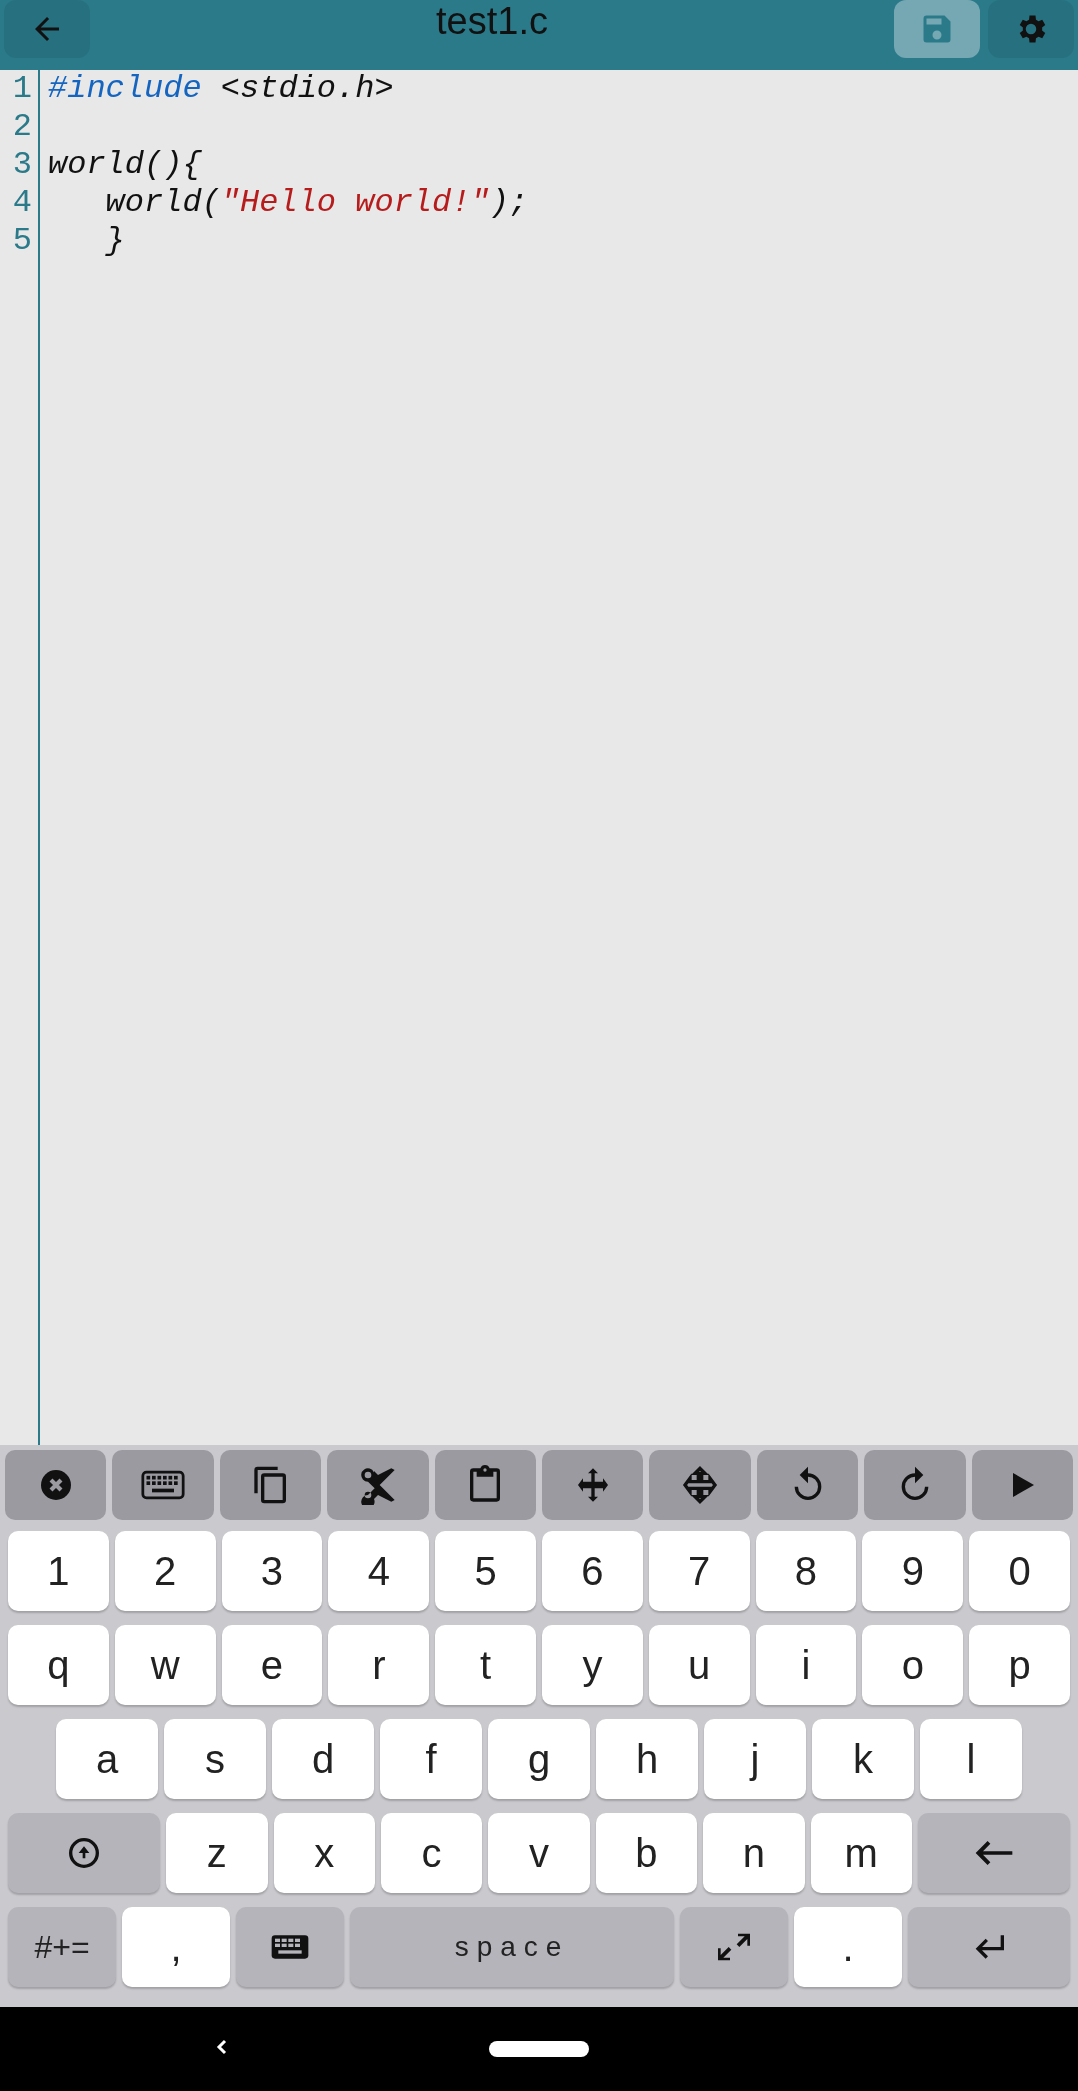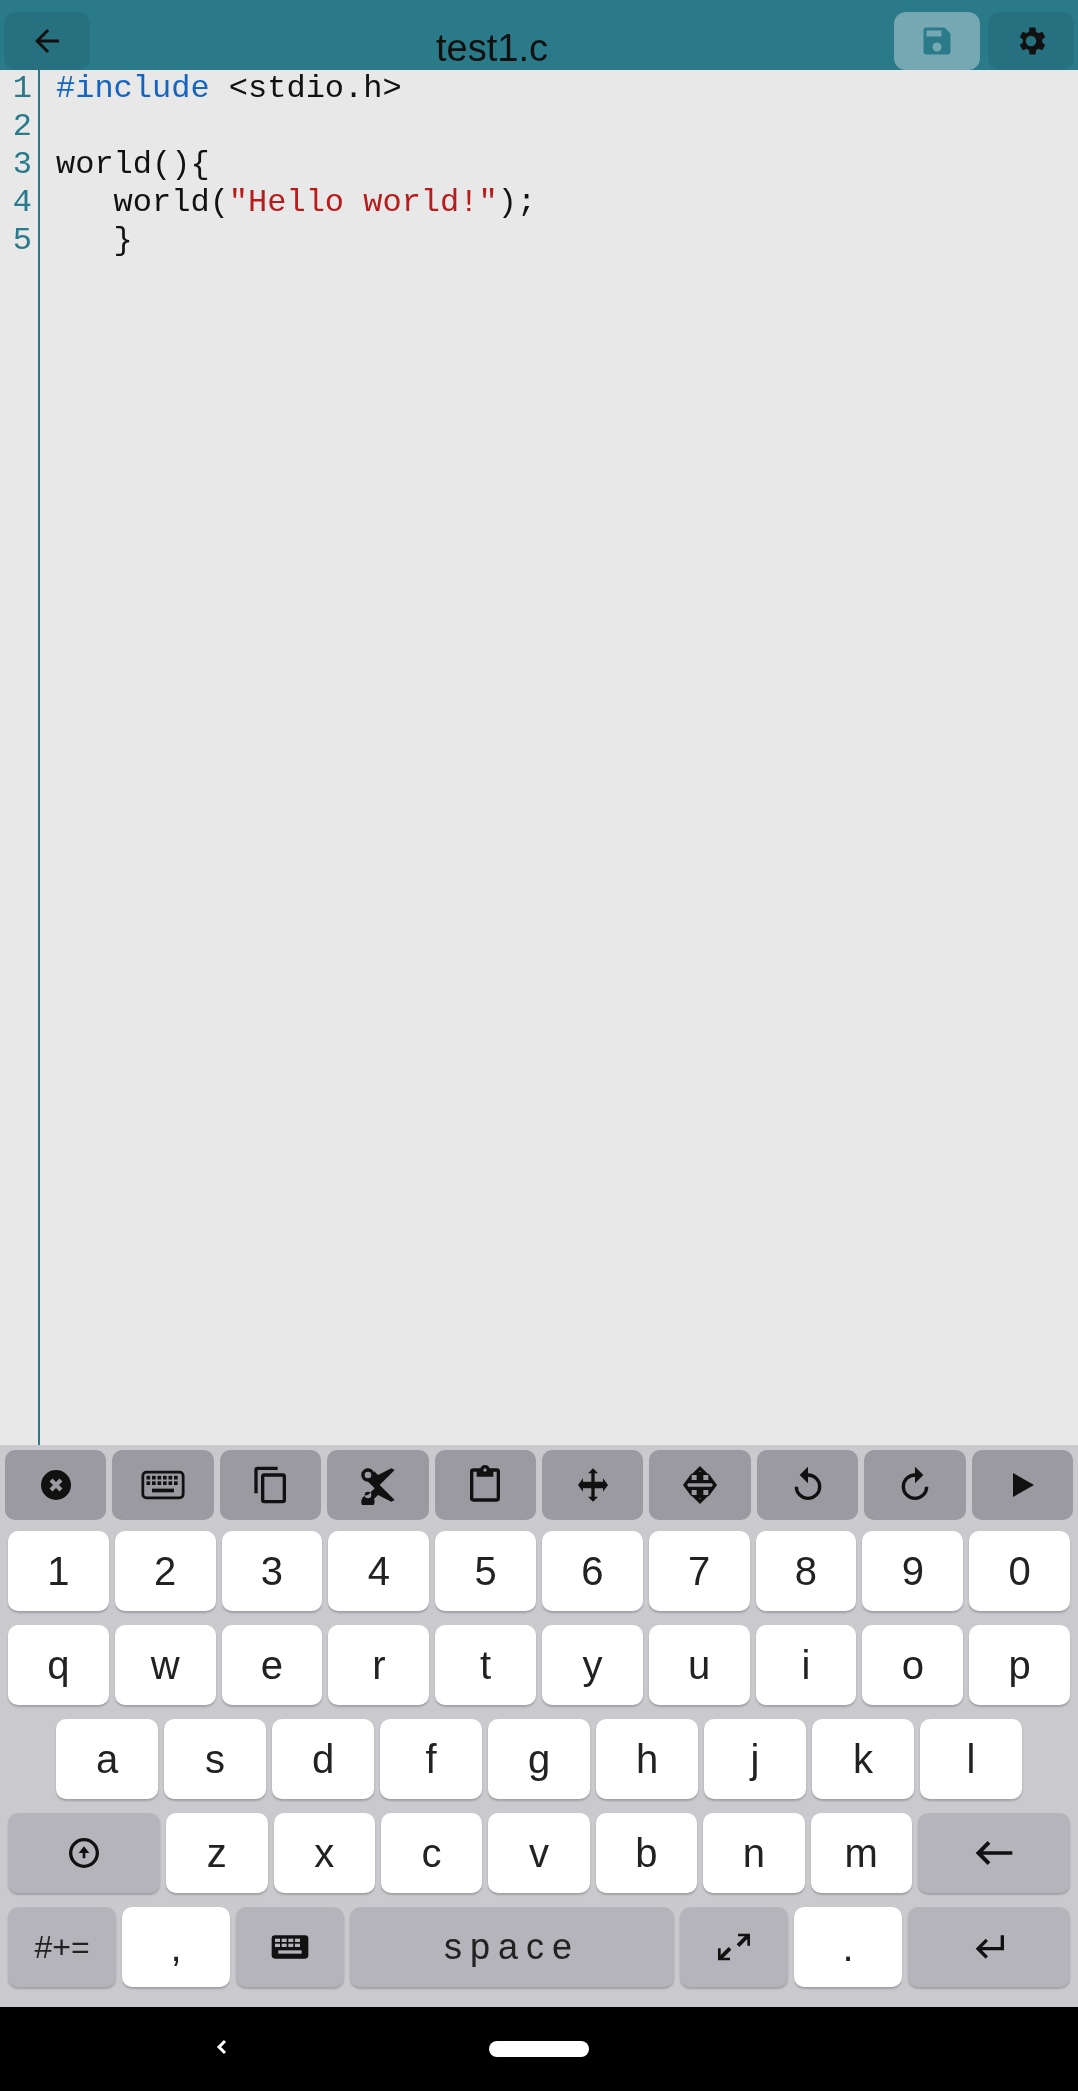--- a/index.html
+++ b/index.html
@@ -9,21 +9,21 @@
   font-family: -apple-system, Arial, sans-serif;
   background: #e8e8e8;
   display: flex;
   flex-direction: column;
   overflow: hidden;
 }
 .header {
   background: #2b7a8a;
   height: 70px;
   display: flex;
-  align-items: flex-end;
+  align-items: flex-start;
   padding: 0 4px;
   gap: 8px;
 }
 .header-btn {
   width: 86px;
   height: 58px;
   border-radius: 12px;
   display: flex;
   align-items: center;
   justify-content: center;
@@ -47,22 +47,23 @@
   overflow: hidden;
 }
 .gutter {
   width: 40px;
   border-right: 2px solid #2b7a8a;
   text-align: right;
   padding-right: 6px;
   color: #2b7a8a;
 }
 .code {
-  padding-left: 16px;
+  padding-left: 8px;
   white-space: pre;
+  font-style: italic;
 }
 .kw { color: #1565c0; }
 .str { color: #b71c1c; }
 .txt { color: #111; }
 
 .toolbar {
   background: #c9c9ce;
   display: flex;
   gap: 6px;
   padding: 5px;
@@ -97,21 +98,21 @@
   justify-content: center;
   font-size: 40px;
   color: #222;
   box-shadow: 0 2px 2px rgba(0,0,0,0.2);
 }
 .key.gray { background: #b4b4ba; }
 .key.wide15 { flex: 1.5; }
 .key.wide3 { flex: 3; }
 .key.shift { flex: 1.5; }
 .kb-row.indent { padding: 0 52px; }
-.space-label { letter-spacing: 8px; font-size: 36px; text-align: center; }
+.space-label { letter-spacing: 8px; font-size: 28px; text-align: center; }
 
 .navbar {
   background: #000;
   height: 84px;
   display: flex;
   align-items: center;
   justify-content: space-around;
 }
 .nav-pill {
   width: 100px;

